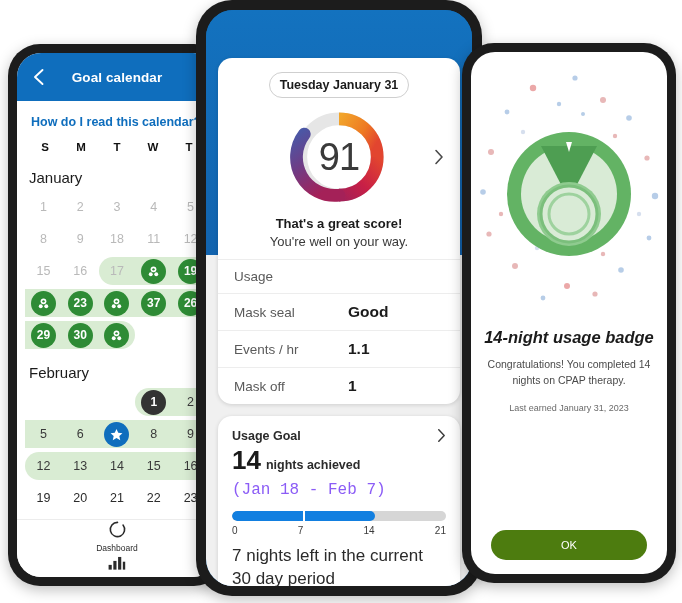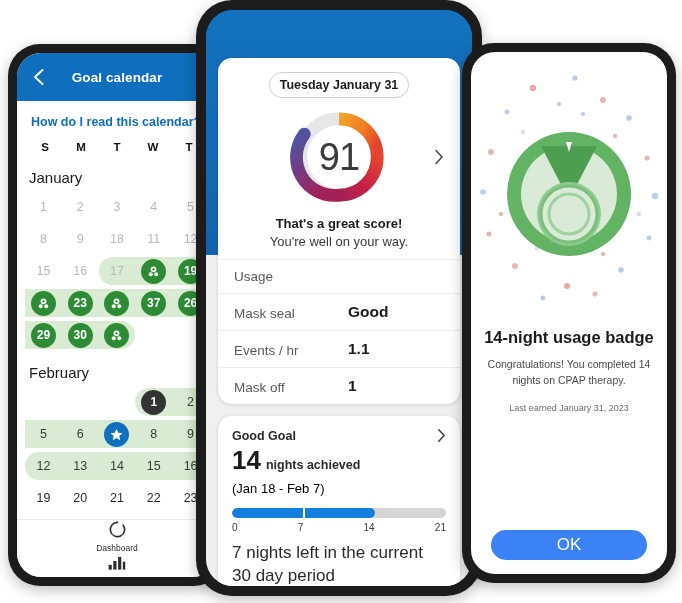--- a/index.html
+++ b/index.html
@@ -52,47 +52,47 @@
   #c-card-score { margin-top: 48px; padding: 14px 0 0 0; }
   .date-pill { margin: 0 auto; width: 140px; height: 26px; border: 1.4px solid #cfcfcf; border-radius: 14px;
                display:flex; align-items:center; justify-content:center; font-size: 12.5px; font-weight: 700; color:#1b1b1b; }
   .ring-row { display:flex; align-items:center; justify-content:center; margin-top: 10px; position: relative; }
   .ring-wrap { position: relative; width: 98px; height: 98px; }
   .ring-score { position:absolute; inset:0; display:flex; align-items:center; justify-content:center;
                 font-size: 38px; font-weight: 400; color:#3a3a3a; letter-spacing: -1px; }
   .chev-right { position:absolute; right: 16px; top: 50%; transform: translateY(-50%); color:#4a4a4a; }
   .score-msg { text-align:center; font-size: 13px; font-weight: 700; color:#1b1b1b; margin-top: 10px; }
   .score-sub { text-align:center; font-size: 13px; color:#3a3a3a; margin-top: 3px; padding-bottom: 10px;}
-  .metric { display:flex; align-items:flex-end; justify-content:space-between; padding: 9px 16px; border-top: 1px solid #ededed; }
+  .metric { display:flex; align-items:center; justify-content:space-between; padding: 9px 16px; border-top: 1px solid #ededed; }
   .metric .k { font-size: 13.5px; color:#5a5a5a; }
   .metric .v { font-size: 15.5px; font-weight: 700; color:#1b1b1b; width: 96px; }
   #c-card-goal { margin-top: 12px; padding: 12px 14px 14px 14px; }
   .goal-head { display:flex; align-items:center; justify-content:space-between; }
   .goal-title { font-size: 12.5px; font-weight: 700; color:#2b2b2b; }
   .goal-line { display:flex; align-items:baseline; gap:5px; margin-top: 2px; flex-wrap:wrap;}
   .goal-big { font-size: 26px; font-weight: 700; color:#1b1b1b; }
   .goal-txt { font-size: 12.5px; color:#2b2b2b; font-weight:700; }
-  .goal-range { font-size: 13px; color:#000000; }
+  .goal-range { font-size: 16px; color:#8b5cf6;font-family:Liberation Mono, monospace; }
   .bar { position: relative; height: 10px; border-radius: 5px; background:#d6d6d6; margin-top: 12px; overflow:hidden;}
   .bar-fill { position:absolute; left:0; top:0; bottom:0; background:#127FE0; border-radius: 5px; }
   .bar-tick { position:absolute; top:0; bottom:0; width: 2px; background:#fff; }
   .ticks { display:flex; justify-content:space-between; margin-top: 4px; }
   .ticks span { font-size: 10px; color:#3a3a3a; }
   .goal-foot { font-size: 17px; color:#2b2b2b; margin-top: 9px; line-height: 1.35; }
 
   
   #phone-right { left: 462px; top: 43px; width: 214px; height: 540px; border-radius: 32px; }
   #screen-right { left: 9px; top: 9px; width: 196px; height: 522px; border-radius: 24px; background:#fff; }
   .r-inner { position:absolute; inset:0; display:flex; flex-direction:column; align-items:center; }
   .badge-art { position: relative; width: 196px; height: 260px; margin-top: 14px;}
-  .r-title { font-size: 16.5px; font-weight: 700; color:#1b1b1b; text-align:center; margin-top: 2px; }
+  .r-title { font-size: 16.5px; font-weight: 700; color:#1b1b1b; text-align:center; margin-top: 2px; font-style: italic; }
   .r-desc { font-size: 10.5px; color:#4a4a4a; text-align:center; margin-top: 10px; line-height: 1.5; width: 170px;}
   .r-last { font-size: 9px; color:#6a6a6a; text-align:center; margin-top: 14px; }
-  .ok-btn { position:absolute; left: 20px; right: 20px; bottom: 14px; height: 30px; background:#3b82f6; border-radius: 15px;
-            color:#fff; font-size: 17px; display:flex; align-items:center; justify-content:center; border:none; }
+  .ok-btn { position:absolute; left: 20px; right: 20px; bottom: 14px; height: 30px; background:#4d7c0f; border-radius: 15px;
+            color:#fff; font-size: 11px; display:flex; align-items:center; justify-content:center; border:none; }
   svg { display:block; }
 </style>
 </head>
 <body>
 
 <div id="stage">
 
   <div class="phone" id="phone-left">
     <div class="screen" id="screen-left">
 
@@ -391,21 +391,21 @@
             </div>
             <div class="metric">
               <span class="k">Mask off</span>
               <span class="v">1</span>
             </div>
           </div>
       </div>
 
       <div class="c-card" id="c-card-goal">
         <div class="goal-head">
-          <span class="goal-title">Good Goal</span>
+          <span class="goal-title">Usage Goal</span>
           <span>
             <svg width="9" height="15" viewBox="0 0 10 16">
               <path d="M2 1.5 L8 8 L2 14.5" fill="none" stroke="#3a3a3a" stroke-width="1.6" stroke-linecap="round" stroke-linejoin="round"></path>
             </svg>
           </span>
         </div>
 
         <div class="goal-line">
           <span class="goal-big">14</span>
           <span class="goal-txt">nights achieved</span>

